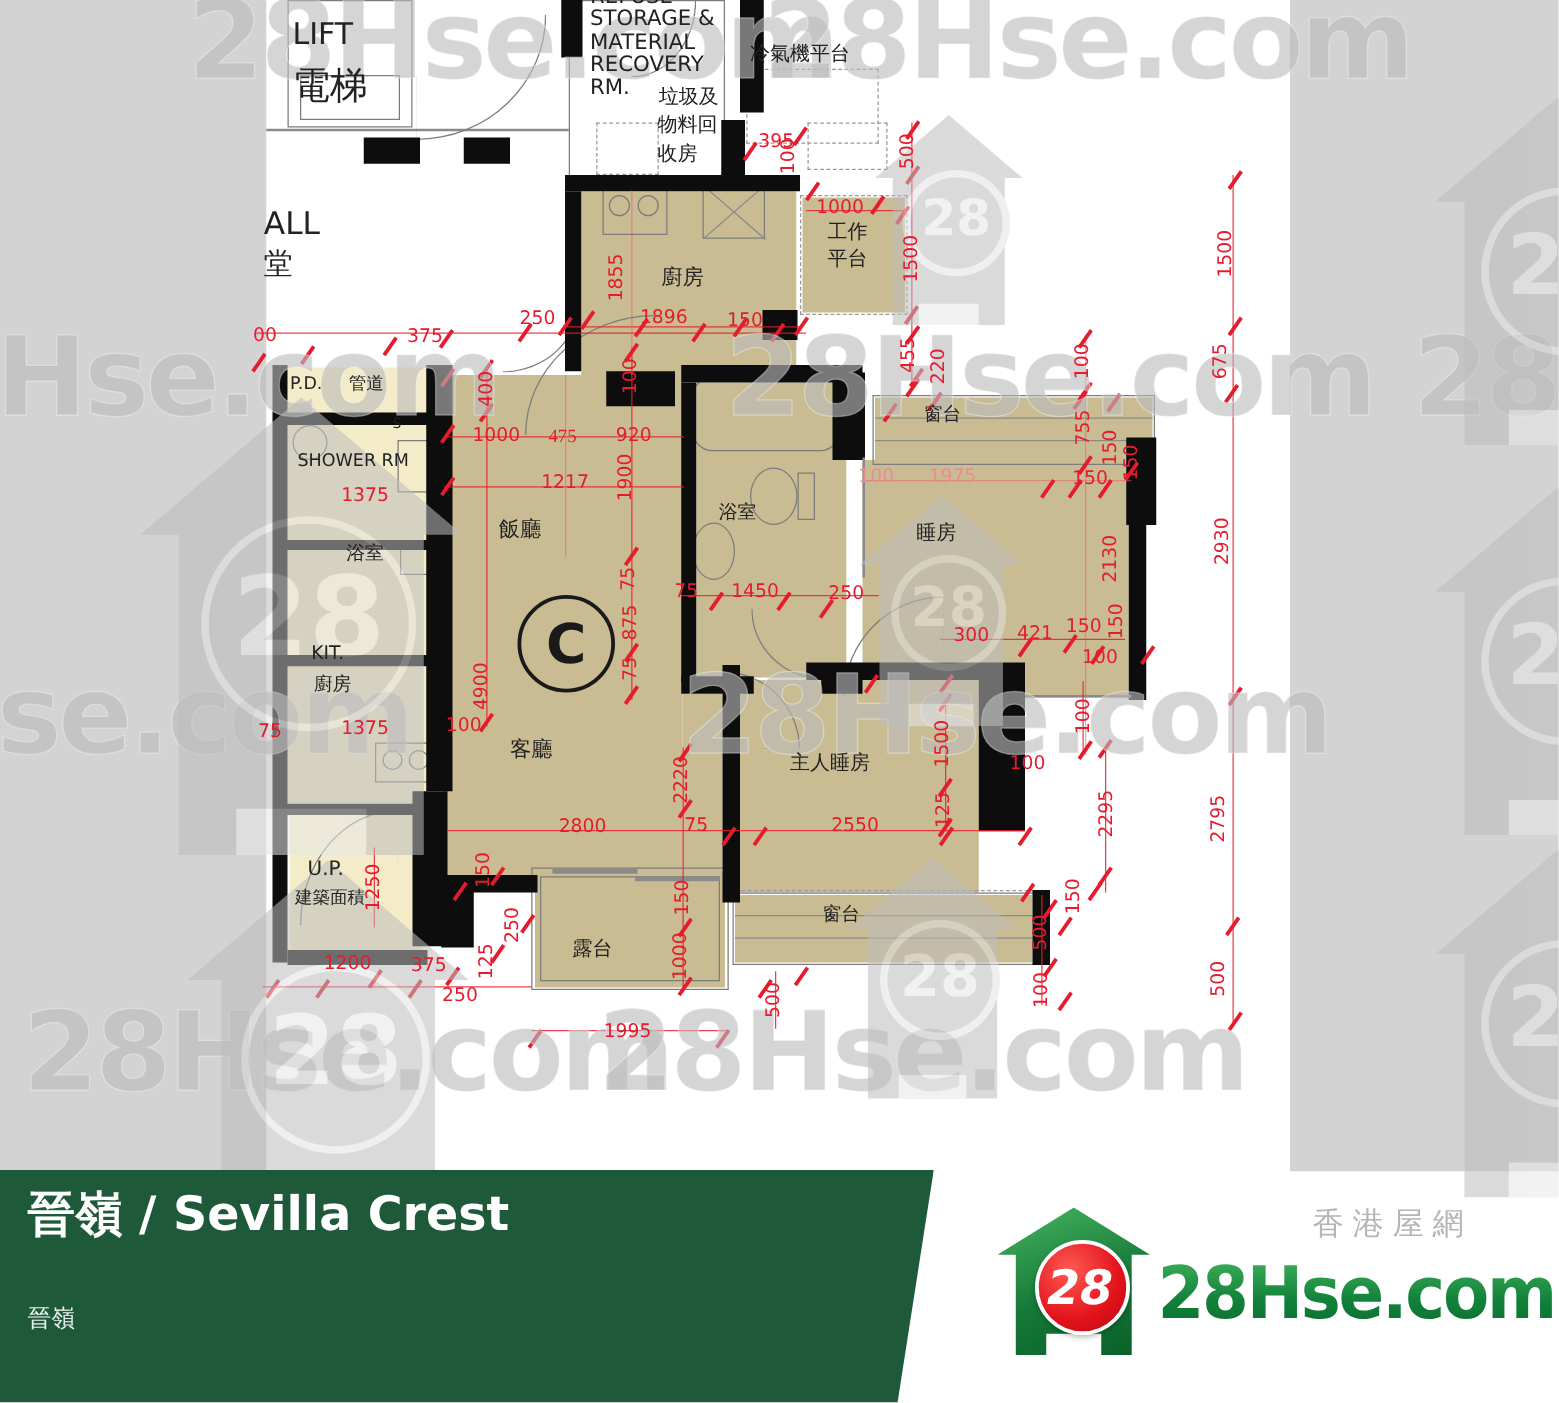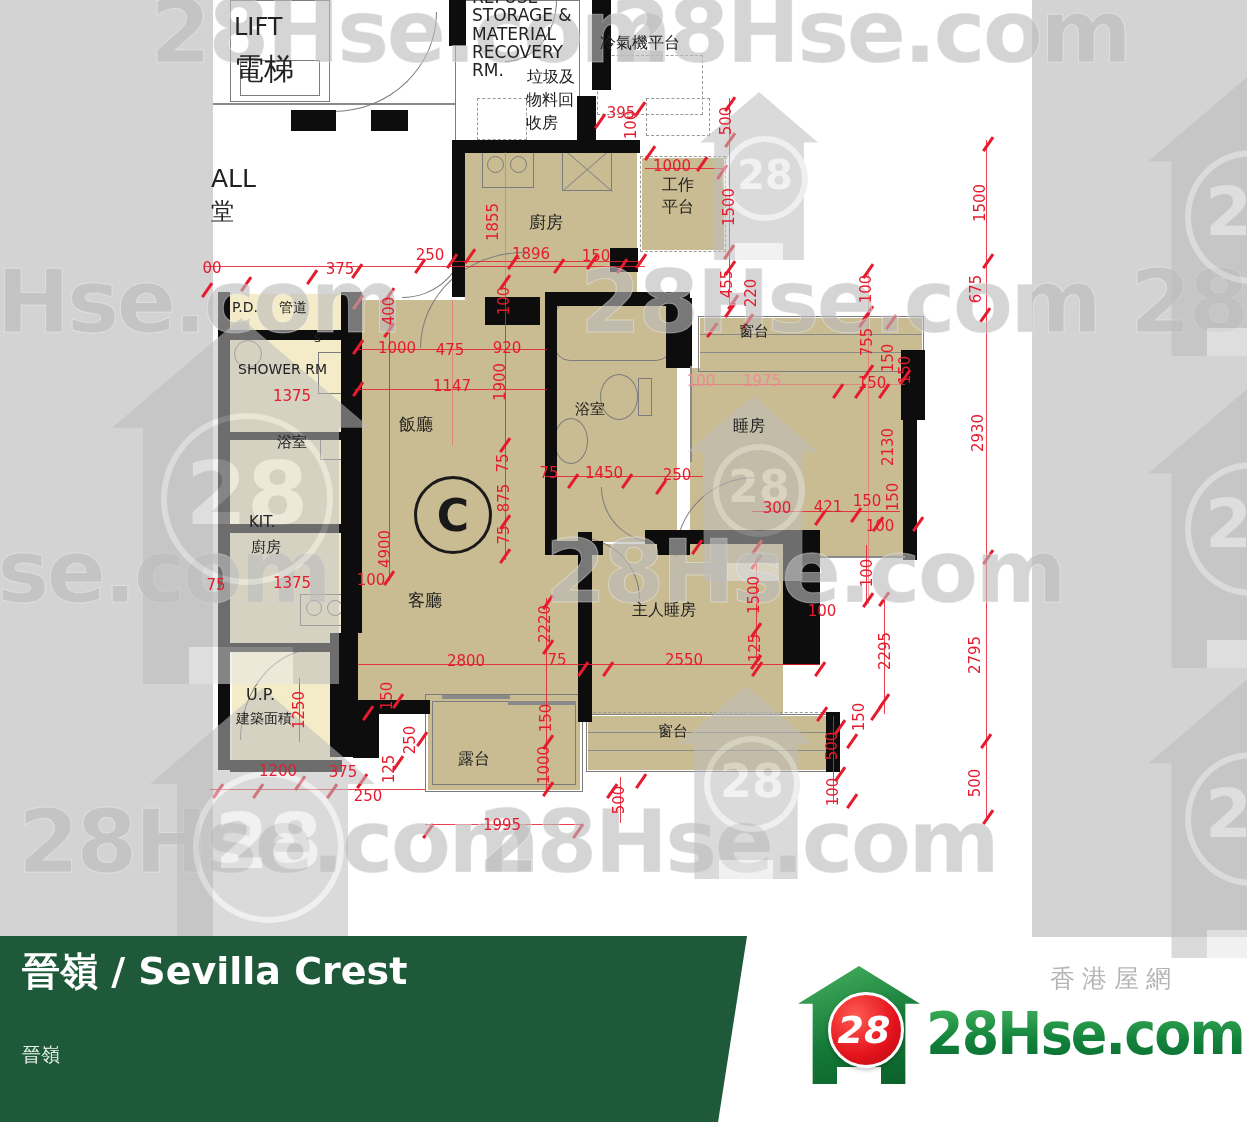--- a/index.html
+++ b/index.html
@@ -335,23 +335,23 @@
       </div>
     <div id="dims">
         <span class="dim" style="left: 621px; top: 113px;">395</span>
         <span class="dim" style="left: 430px; top: 255px;">250</span>
         <span class="dim" style="left: 531px; top: 254px;">1896</span>
         <span class="dim" style="left: 596px; top: 256px;">150</span>
         <span class="dim" style="left: 340px; top: 269px;">375</span>
         <span class="dim" style="left: 212px; top: 268px;">00</span>
         <span class="dim" style="left: 672px; top: 166px;">1000</span>
         <span class="dim" style="left: 397px; top: 348px;">1000</span>
-        <span class="dim" style="left: 450px; top: 350px;">475</span>
+        <span class="dim" style="left: 450px; top: 350px; font-family: Liberation Serif, serif;">475</span>
         <span class="dim" style="left: 507px; top: 348px;">920</span>
-        <span class="dim" style="left: 452px; top: 386px;">1147</span>
+        <span class="dim" style="left: 452px; top: 386px;">1217</span>
         <span class="dim" style="left: 292px; top: 396px;">1375</span>
         <span class="dim" style="left: 292px; top: 583px;">1375</span>
         <span class="dim" style="left: 371px; top: 580px;">100</span>
         <span class="dim lt" style="left: 701px; top: 381px;">100</span>
         <span class="dim lt" style="left: 762px; top: 381px;">1975</span>
         <span class="dim" style="left: 872px; top: 383px;">150</span>
         <span class="dim" style="left: 604px; top: 473px;">1450</span>
         <span class="dim" style="left: 677px; top: 475px;">250</span>
         <span class="dim" style="left: 549px; top: 473px;">75</span>
         <span class="dim" style="left: 557px; top: 660px;">75</span>

